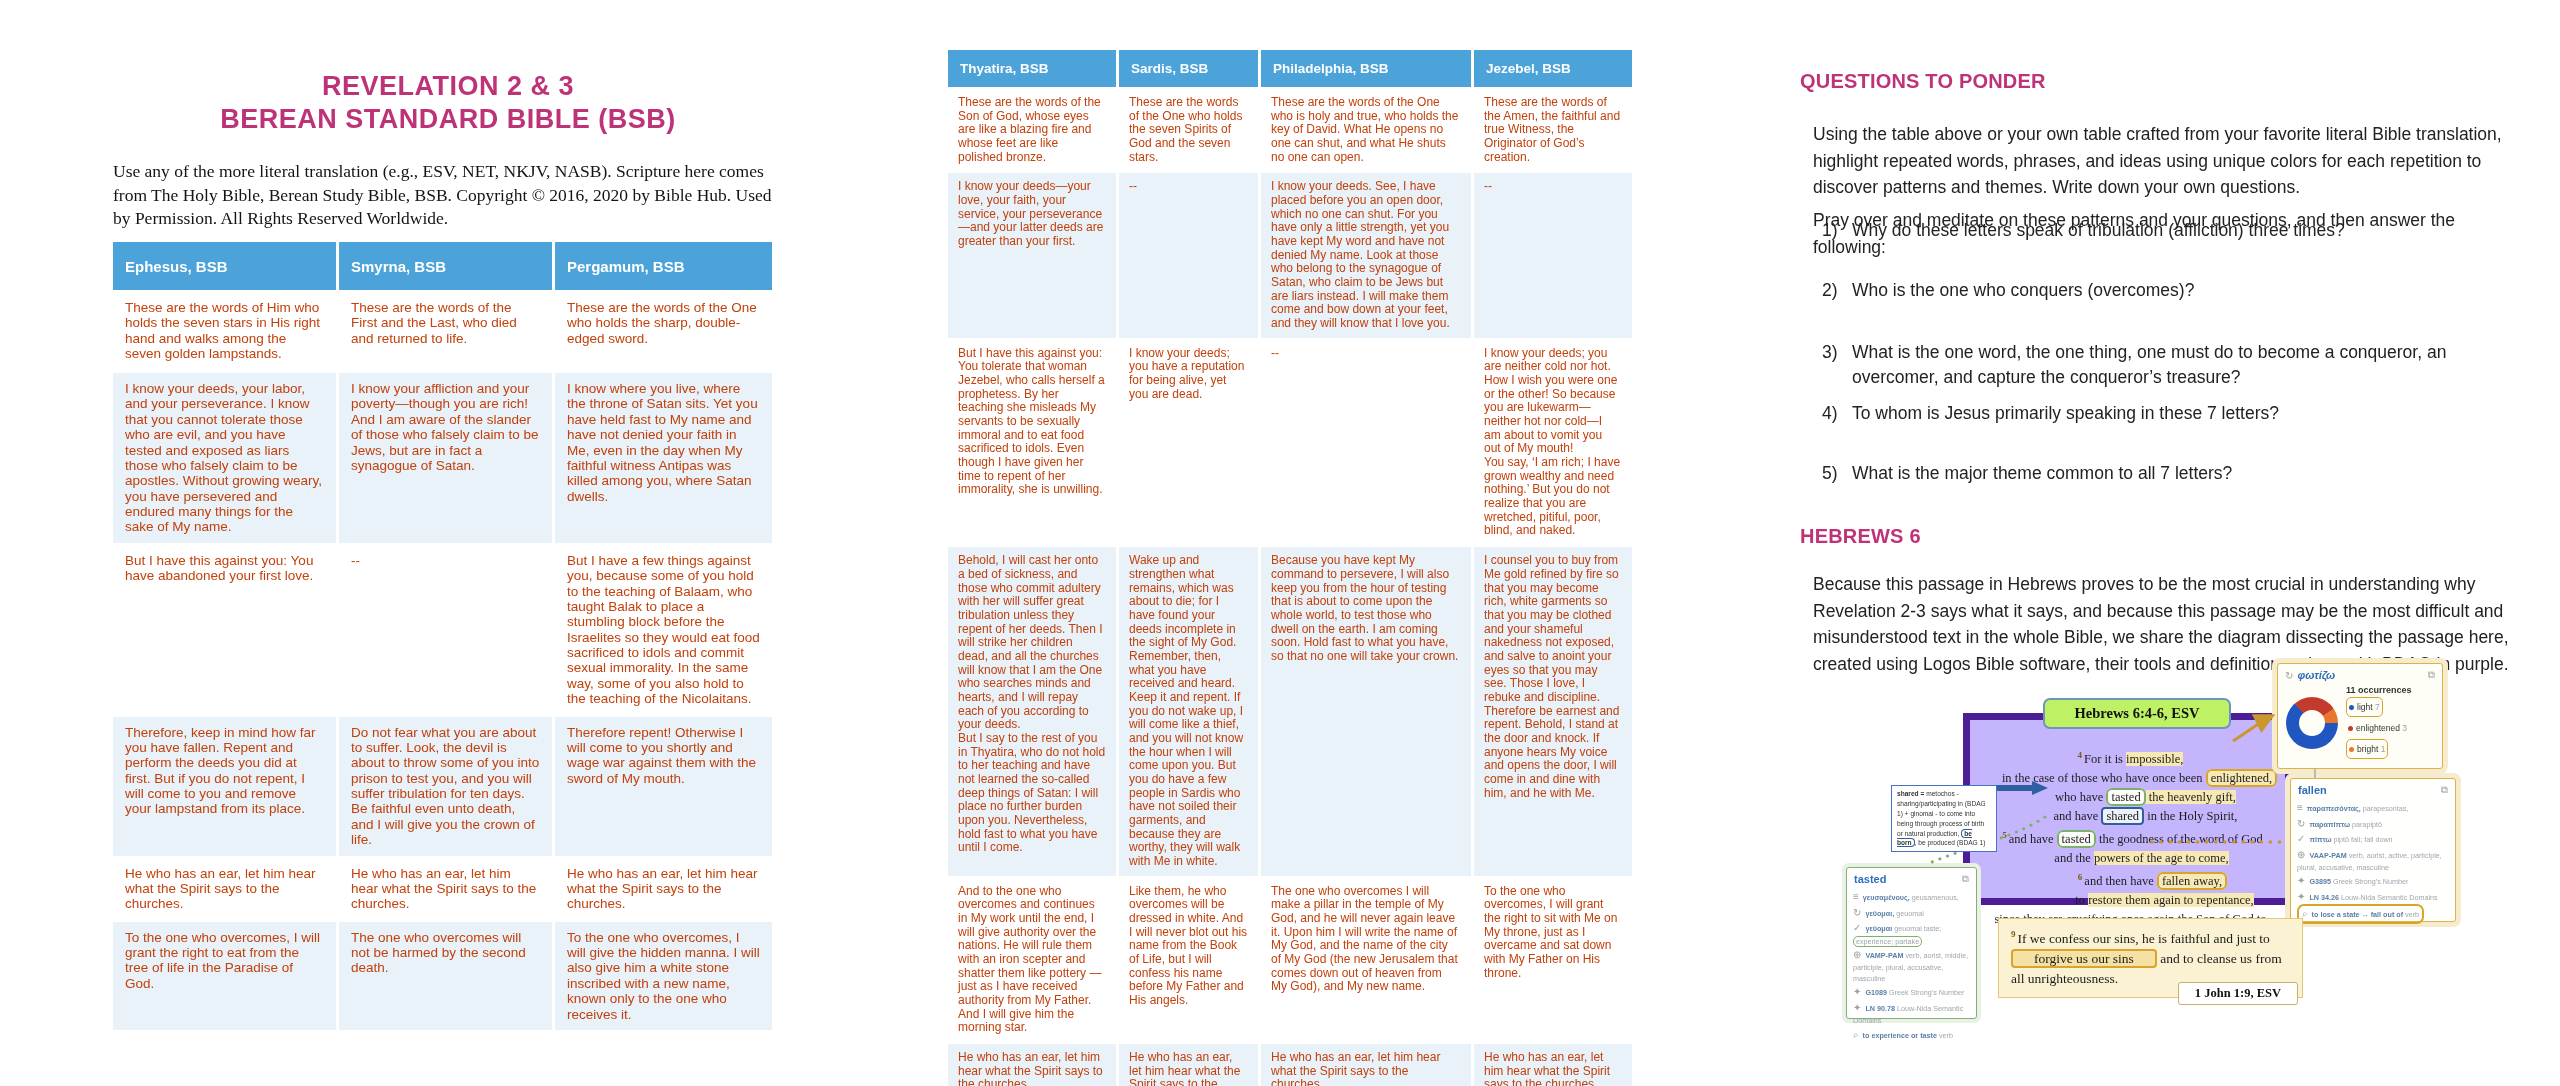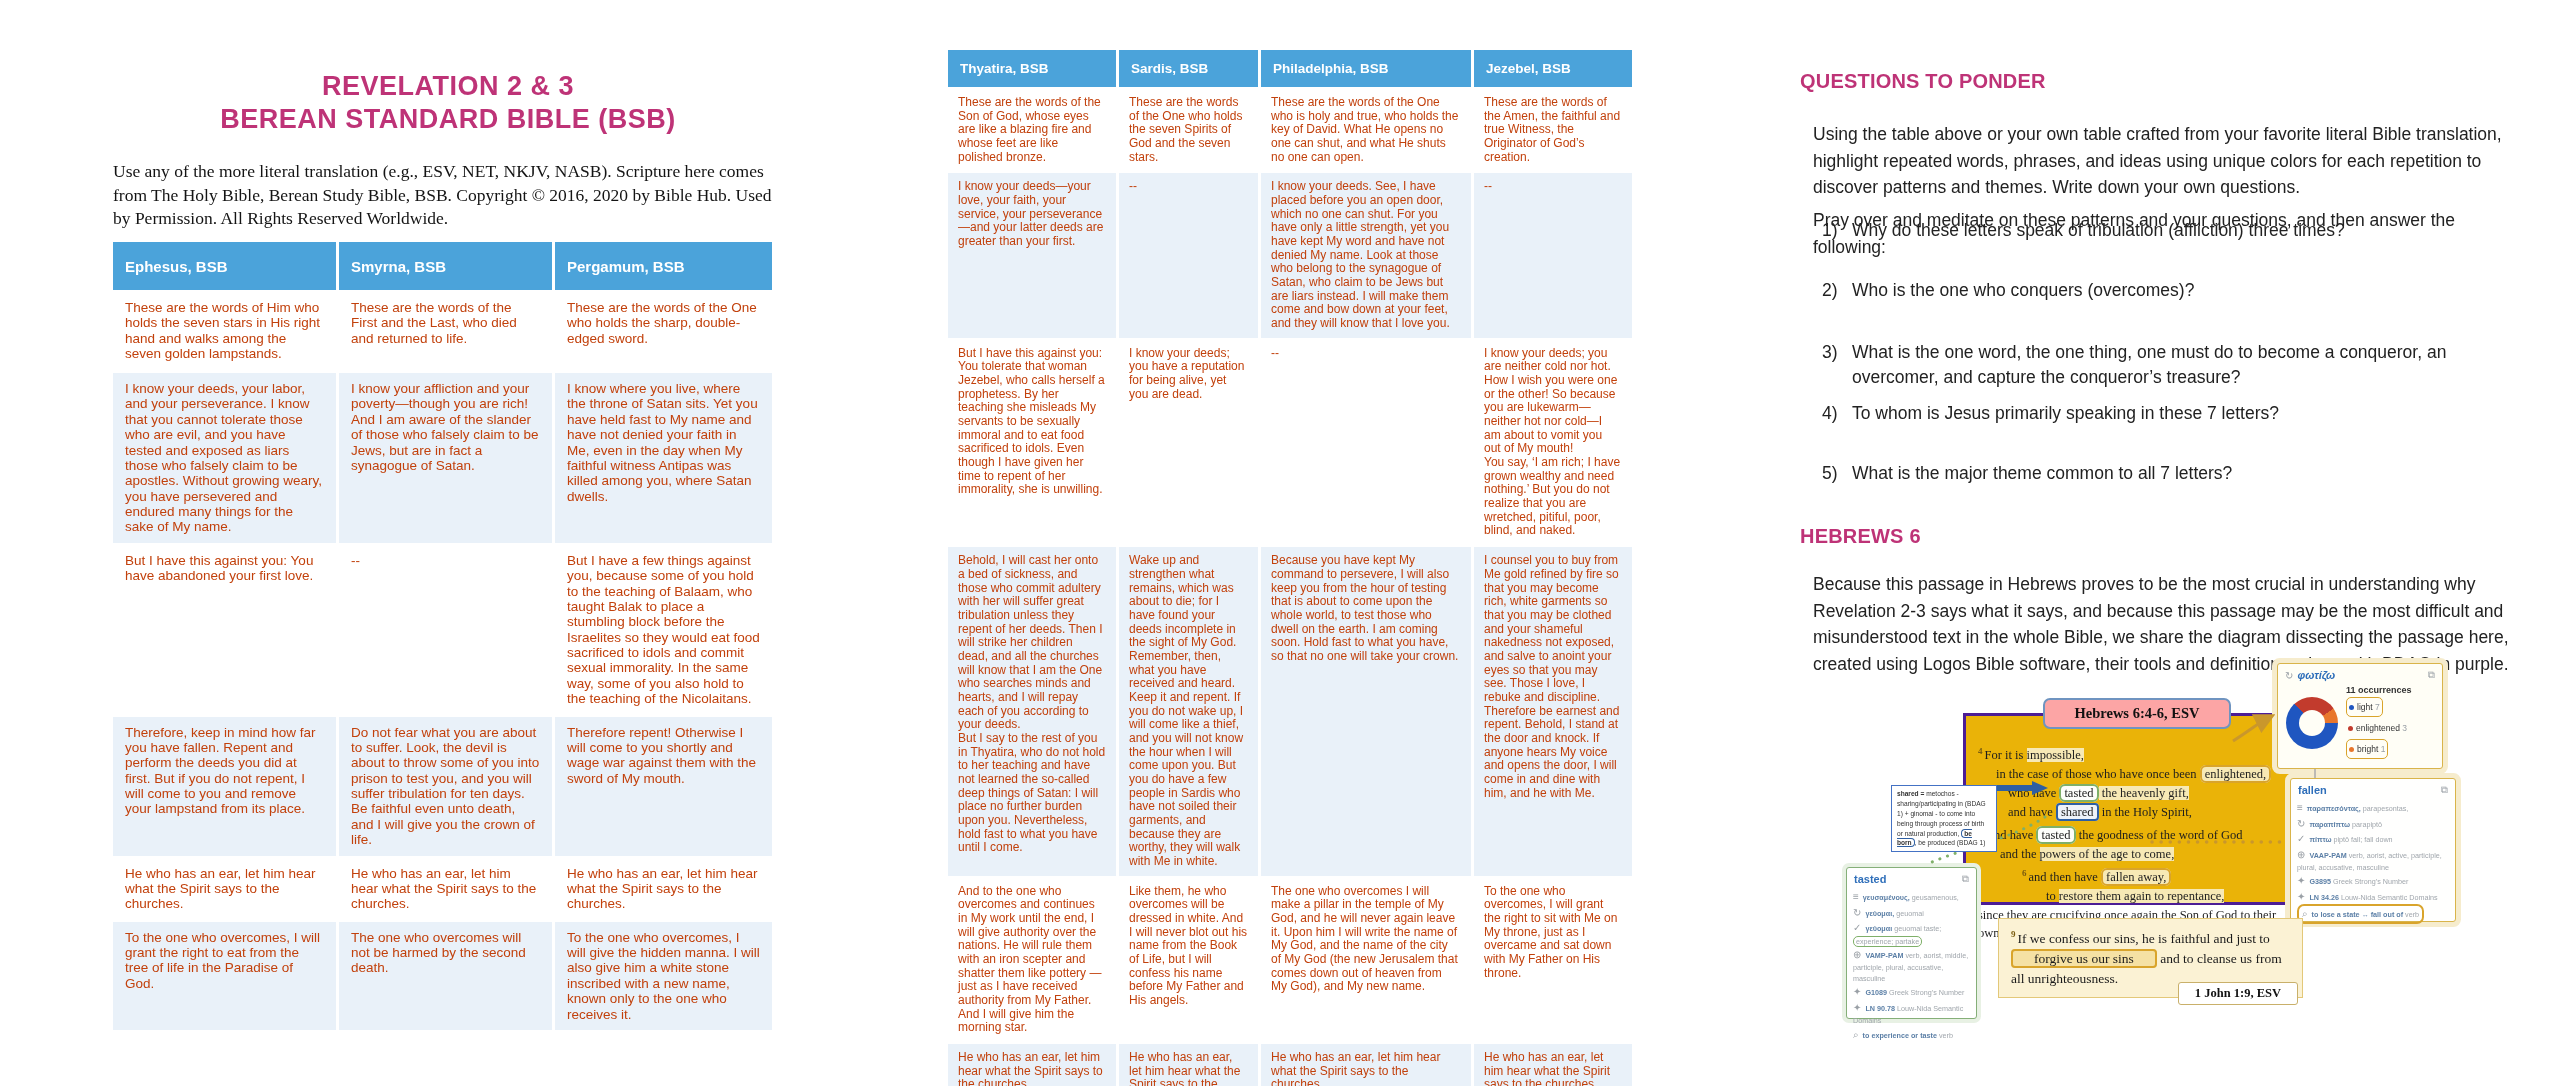--- a/index.html
+++ b/index.html
@@ -29,30 +29,30 @@
   
   .col3{position:absolute;left:1800px;top:0;width:720px;}
   .mag-h{position:absolute;left:0;margin:0;color:#be3377;font-size:20px;font-weight:bold;letter-spacing:.2px;}
   .rp{position:absolute;left:0;margin:13px;width:716px;font-size:17.5px;line-height:1.52;color:#222;}
   .qitem{position:absolute;left:22px;width:694px;font-size:17.5px;line-height:1.45;color:#222;display:flex;}
   .qnum{width:30px;flex:0 0 30px;}
   .qtext{flex:1;}
 
   
   .diagram{position:absolute;left:1840px;top:655px;width:630px;height:430px;font-family:"Liberation Serif",serif;}
-  .verse-box{position:absolute;left:123px;top:58px;width:329px;height:192px;background:#eab308;
-    border:3px solid #4c1d95;box-sizing:border-box;padding:26px 6px 6px 12px;}
+  .verse-box{position:absolute;left:123px;top:58px;width:329px;height:192px;background:#c4b5fd;
+    border:7px solid #4c1d95;box-sizing:border-box;padding:26px 6px 6px 12px;text-align:center;}
   .vline{font-size:12.5px;line-height:19px;color:#1d1d1d;white-space:nowrap;}
   .vline.wrap{white-space:normal;line-height:18px;}
   .vnum{font-weight:bold;font-size:9px;vertical-align:super;color:#7a5c10;margin-right:2px;}
   .hl{background:#f7e9b5;}
   .gold-box{border:2px solid #d9a42b;border-radius:6px;padding:0 3px;background:#f7e9b5;}
   .green-box{border:2px solid #7fb069;border-radius:6px;padding:0 3px;background:#fdfefb;}
   .blue-box{border:2px solid #2e5fa3;border-radius:4px;padding:0 3px;background:#eef3fa;}
-  .verse-title{position:absolute;left:203px;top:43px;width:184px;height:27px;background:#fca5a5;
+  .verse-title{position:absolute;left:203px;top:43px;width:184px;height:27px;background:#bef264;
     border:2px solid #6f94c0;border-radius:7px;z-index:3;display:flex;align-items:center;justify-content:center;
     font-weight:bold;font-size:14.5px;color:#111;}
 
   .gold-panel{position:absolute;background:#fffef6;border:1.5px solid #d9b44a;border-radius:3px;
     box-shadow:0 0 0 5px #f6eccd;box-sizing:border-box;}
   .panel-head{display:flex;align-items:center;padding:5px 7px 2px 7px;
     font-family:"Liberation Sans",sans-serif;}
   .panel-title{color:#2f6fba;font-weight:bold;font-size:11px;flex:1;}
   .panel-icon{color:#9aa0a6;font-size:10px;}
   .panel-icon.lead{margin-right:4px;}

